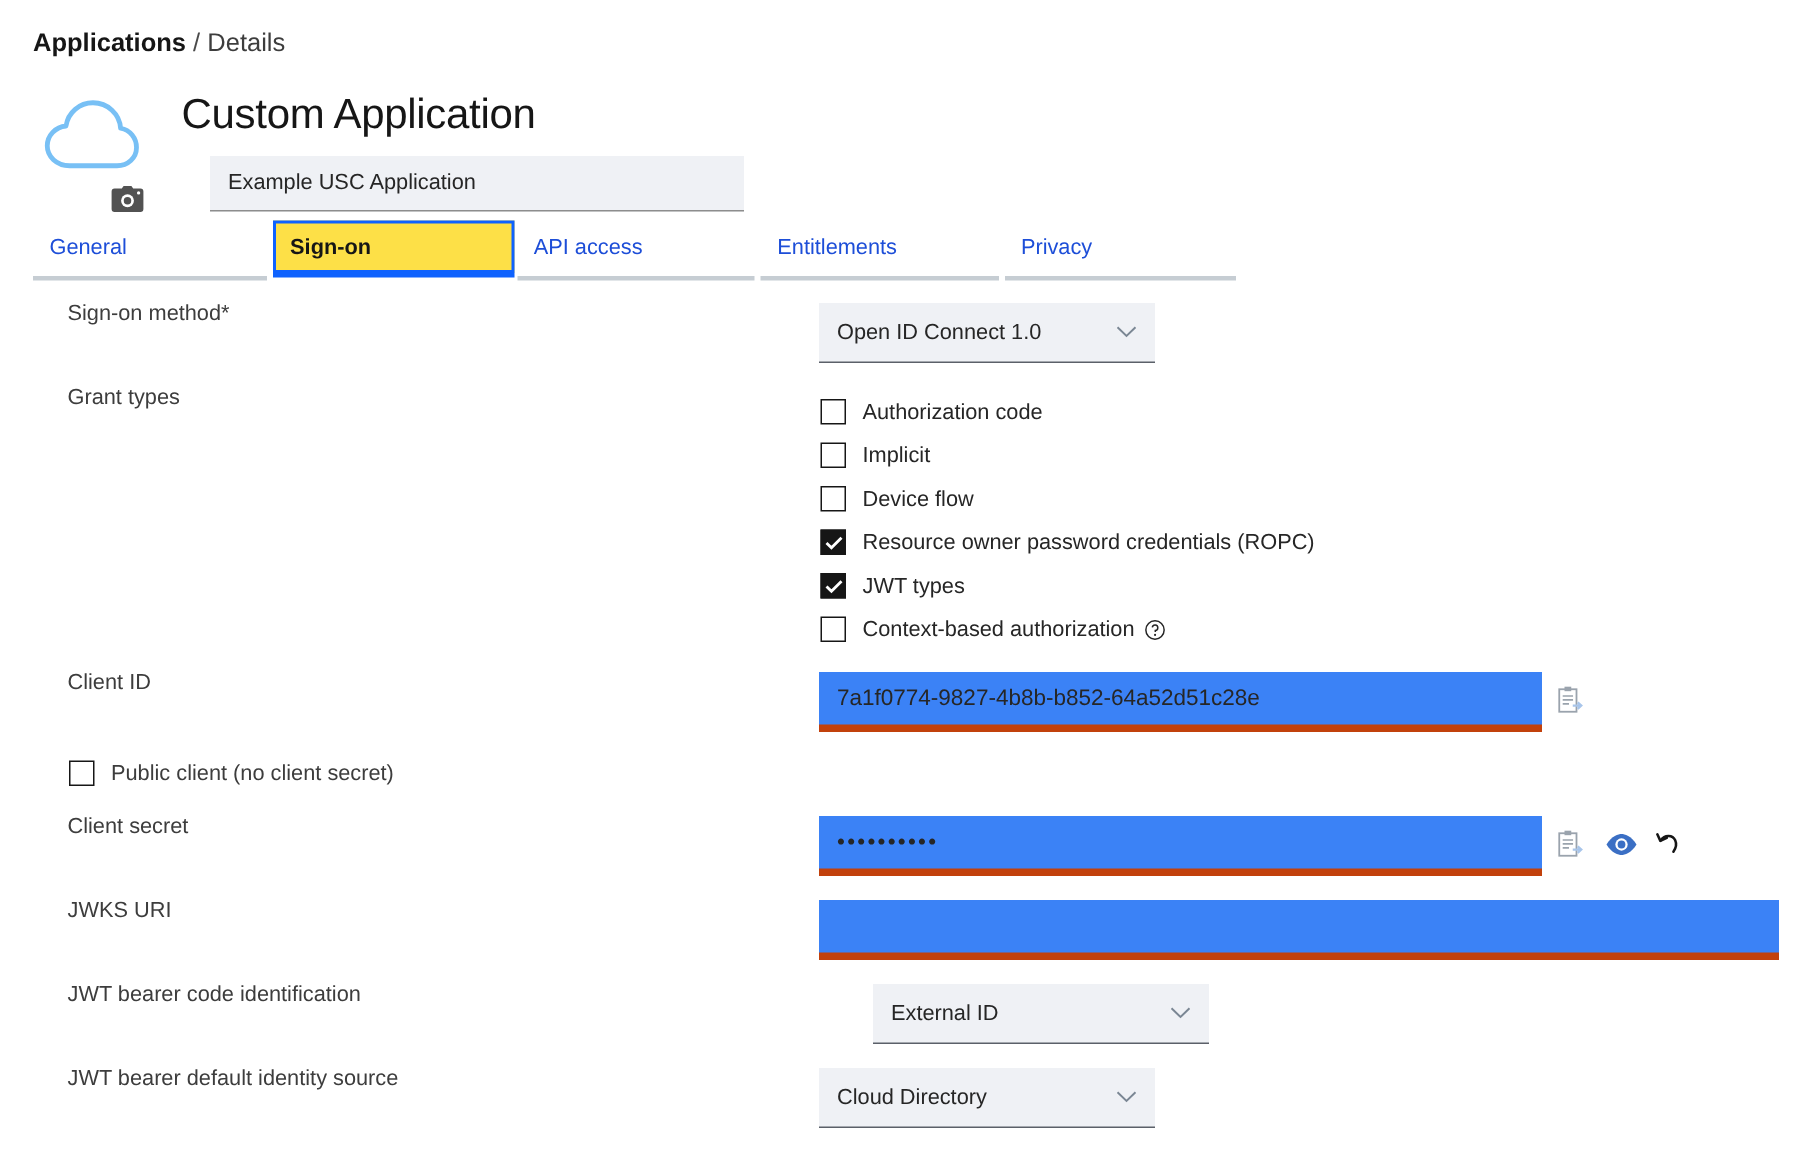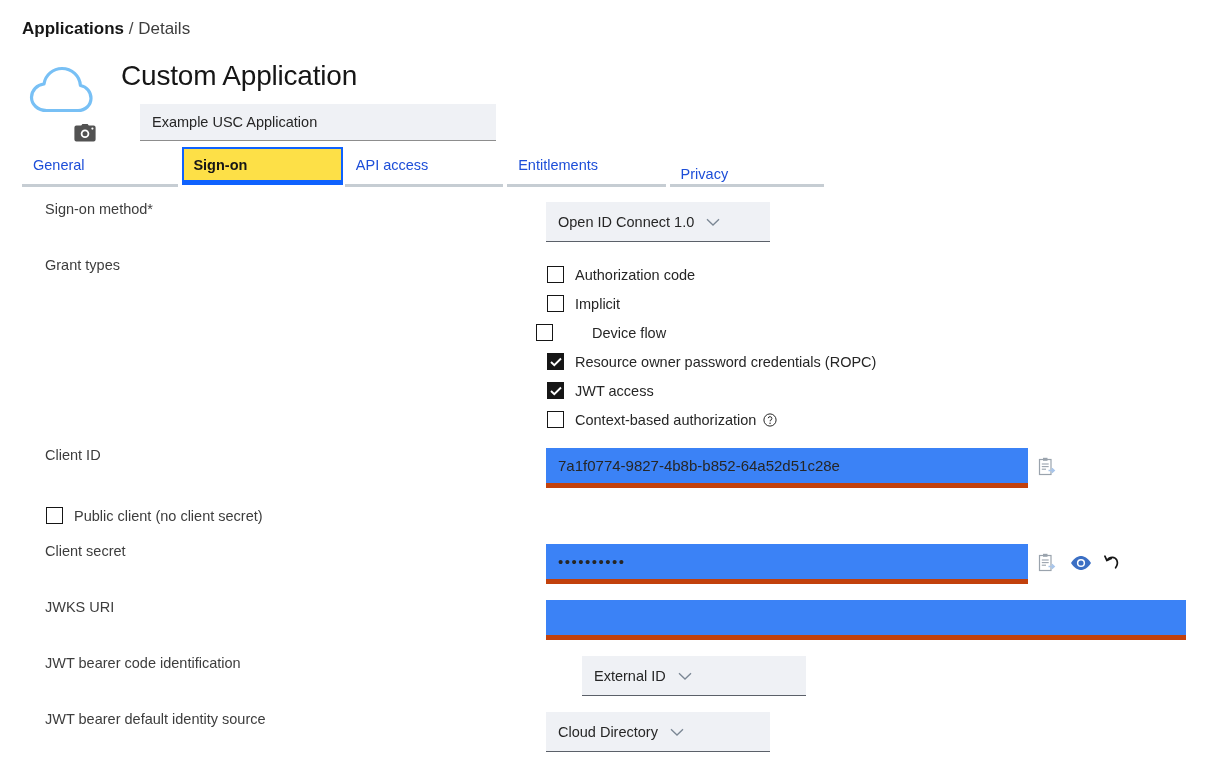--- a/index.html
+++ b/index.html
@@ -96,21 +96,21 @@
   }
   .tab.selected::after {
     left: -2px; right: -2px; bottom: -5px;
     background: #0f62fe;
     height: 3px;
   }
   .tab-general      { width: 160px; }
   .tab-signon       { width: 162px; }
   .tab-apiaccess    { width: 162px; }
   .tab-entitlements { width: 162px; }
-  .tab-privacy      { width: 158px; align-items: flex-end; }
+  .tab-privacy      { width: 158px; }
 
   
   .form { position: absolute; left: 0; top: 186px; width: 1207px; }
 
   .row { position: absolute; left: 0; width: 1207px; }
   .lbl {
     position: absolute;
     left: 45px;
     font-size: 14.5px;
     color: #3d3d3d;
@@ -124,20 +124,21 @@
     height: 40px;
     background: #eff1f5;
     border: none;
     border-bottom: 1px solid #5b6069;
     display: flex;
     align-items: center;
     padding: 0 12px;
     font-size: 14.5px;
     color: #262626;
     cursor: pointer;
+    justify-content: space-between;
   }
   .select .chev { margin-left: 12px; flex: none; }
 
   .textfield {
     position: absolute;
     background: #3b82f6;
     border: none;
     border-bottom: 5px solid #c2410c;
     height: 40px;
     font-family: "Liberation Sans", sans-serif;
@@ -241,41 +242,41 @@
     <div class="checkline" style="left:547px; top:80px;">
       <span class="cbox"></span>
       <span>Authorization code</span>
     </div>
 
     <div class="checkline" style="left:547px; top:109px;">
       <span class="cbox"></span>
       <span>Implicit</span>
     </div>
 
-    <div class="checkline" style="left:536px; top:138px;gap:28px;">
+    <div class="checkline" style="left:547px; top:138px;">
       <span class="cbox"></span>
       <span>Device flow</span>
     </div>
 
     <div class="checkline" style="left:547px; top:167px;">
       <span class="cbox checked">
         <svg width="12" height="10" viewBox="0 0 12 10">
             <path d="M1 5 L4.3 8.2 L11 1.5" fill="none" stroke="#ffffff" stroke-width="1.9"></path>
           </svg>
       </span>
       <span>Resource owner password credentials (ROPC)</span>
     </div>
 
     <div class="checkline" style="left:547px; top:196px;">
       <span class="cbox checked">
         <svg width="12" height="10" viewBox="0 0 12 10">
             <path d="M1 5 L4.3 8.2 L11 1.5" fill="none" stroke="#ffffff" stroke-width="1.9"></path>
           </svg>
       </span>
-      <span>JWT access</span>
+      <span>JWT types</span>
     </div>
 
     <div class="checkline" style="left:547px; top:225px;">
       <span class="cbox"></span>
       <span>Context-based authorization</span>
       <span class="help-icon">
         <svg width="14" height="14" viewBox="0 0 14 14">
           <circle cx="7" cy="7" r="6.1" fill="none" stroke="#262626" stroke-width="1"></circle>
           <path d="M5.2 5.2 a1.85 1.85 0 1 1 2.0 2.15 v1.0" fill="none" stroke="#262626" stroke-width="1"></path>
           <circle cx="7.05" cy="10.3" r="0.72" fill="#262626"></circle>

